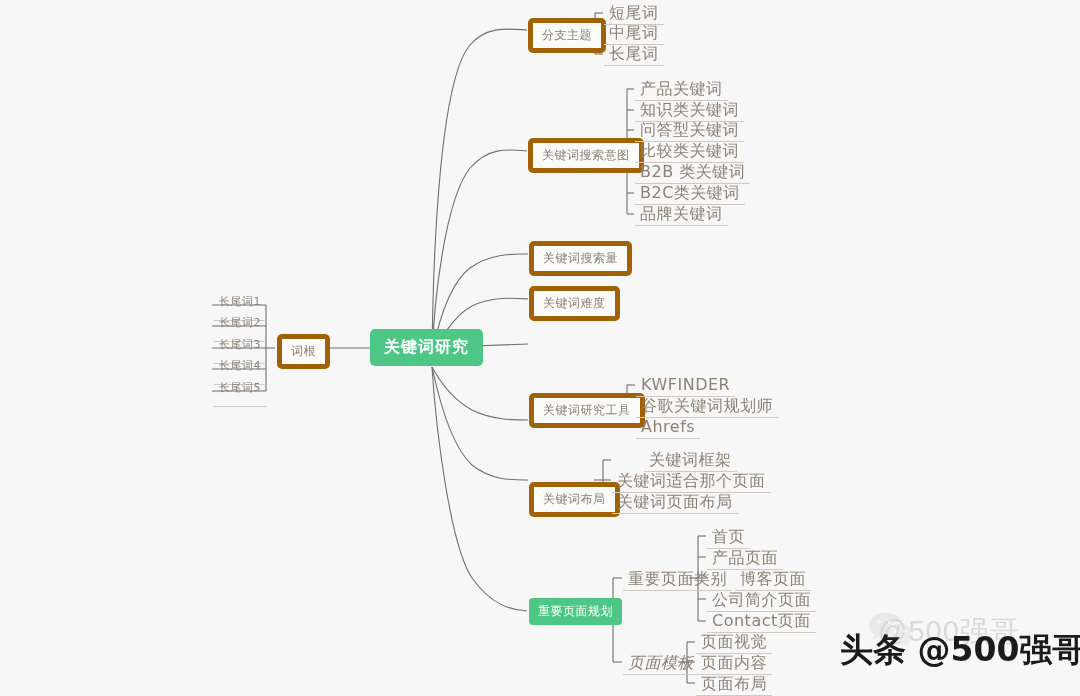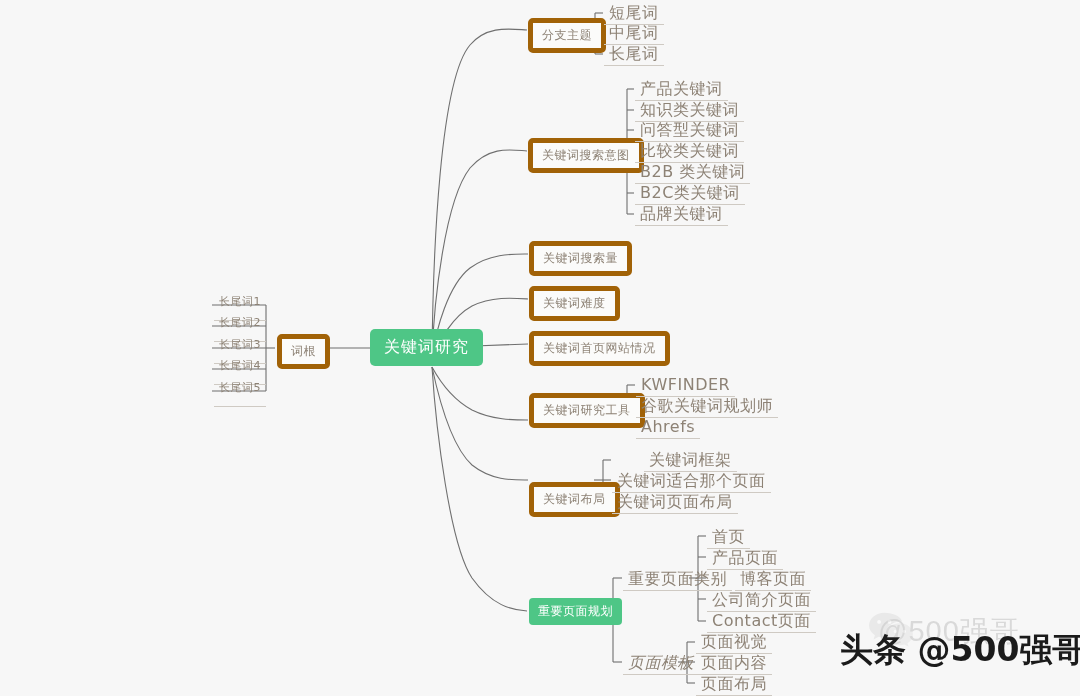--- a/index.html
+++ b/index.html
@@ -35,20 +35,21 @@
   }
 
   
   .node-root {
     background: #4ec686;
     color: #ffffff;
     font-size: 16px;
     padding: 10px 14px 11px 14px;
     border-radius: 5px;
     letter-spacing: 1px;
+    font-weight: bold;
   }
 
   
   .node-green {
     background: #4ec686;
     color: #ffffff;
     font-size: 12px;
     padding: 7px 9px 8px 9px;
     border-radius: 4px;
     letter-spacing: 0.5px;
@@ -221,21 +222,20 @@
   <div class="node node-leaf" style="left:635px; top:120px;">问答型关键词</div>
   <div class="node node-leaf" style="left:635px; top:141px;">比较类关键词</div>
   <div class="node node-leaf" style="left:635px; top:162px;">B2B 类关键词</div>
   <div class="node node-leaf" style="left:635px; top:183px;">B2C类关键词</div>
   <div class="node node-leaf" style="left:635px; top:204px;">品牌关键词</div>
 
   <div class="node node-box" style="left:529px; top:241px;">关键词搜索量</div>
 
   <div class="node node-box" style="left:529px; top:286px;">关键词难度</div>
 
-  <div class="node node-box" style="left:529px; top:331px;">关键词首页网站情况</div>
 
   <div class="node node-box" style="left:529px; top:393px;">关键词研究工具</div>
   <div class="node node-leaf" style="left:636px; top:375px;">KWFINDER</div>
   <div class="node node-leaf" style="left:636px; top:396px;">谷歌关键词规划师</div>
   <div class="node node-leaf" style="left:636px; top:417px;">Ahrefs</div>
 
   <div class="node node-box" style="left:529px; top:482px;text-align:right;">关键词布局</div>
   <div class="node node-leaf" style="left:616px; top:450px;margin-left:28px;">关键词框架</div>
   <div class="node node-leaf" style="left:612px; top:471px;">关键词适合那个页面</div>
   <div class="node node-leaf" style="left:612px; top:492px;">关键词页面布局</div>

